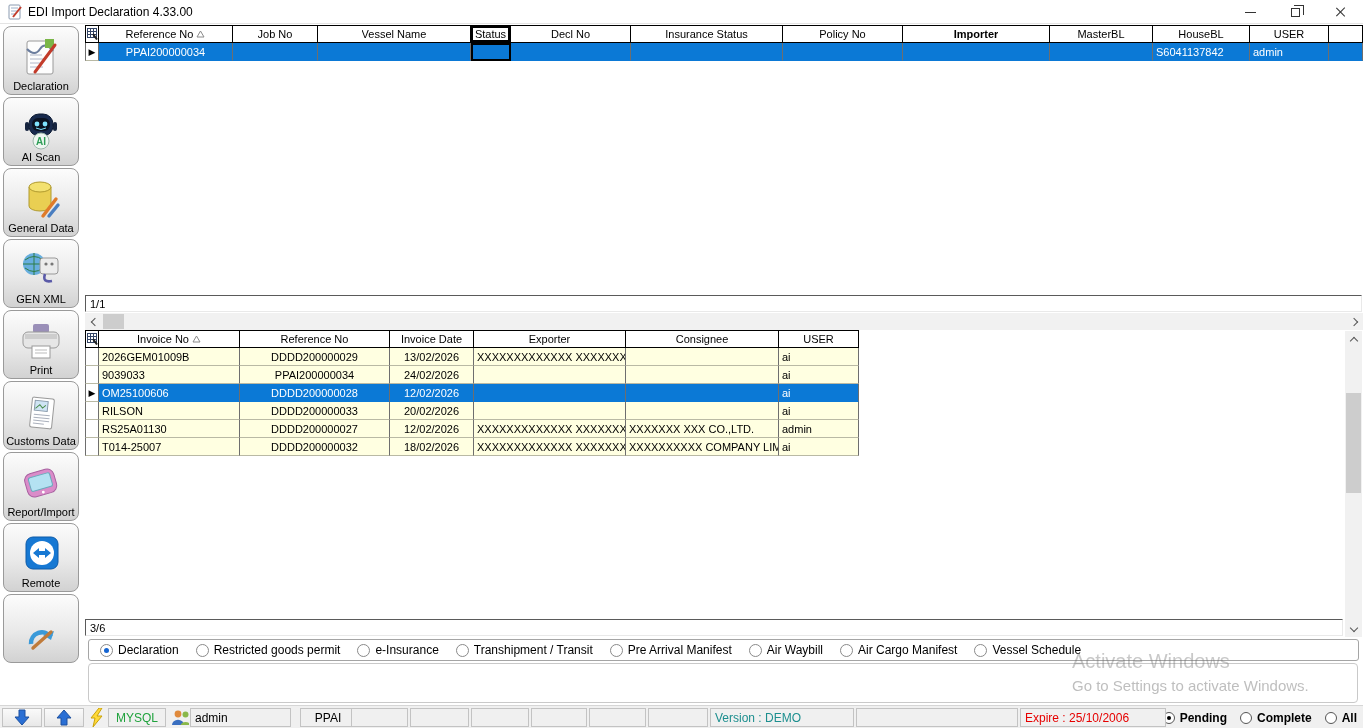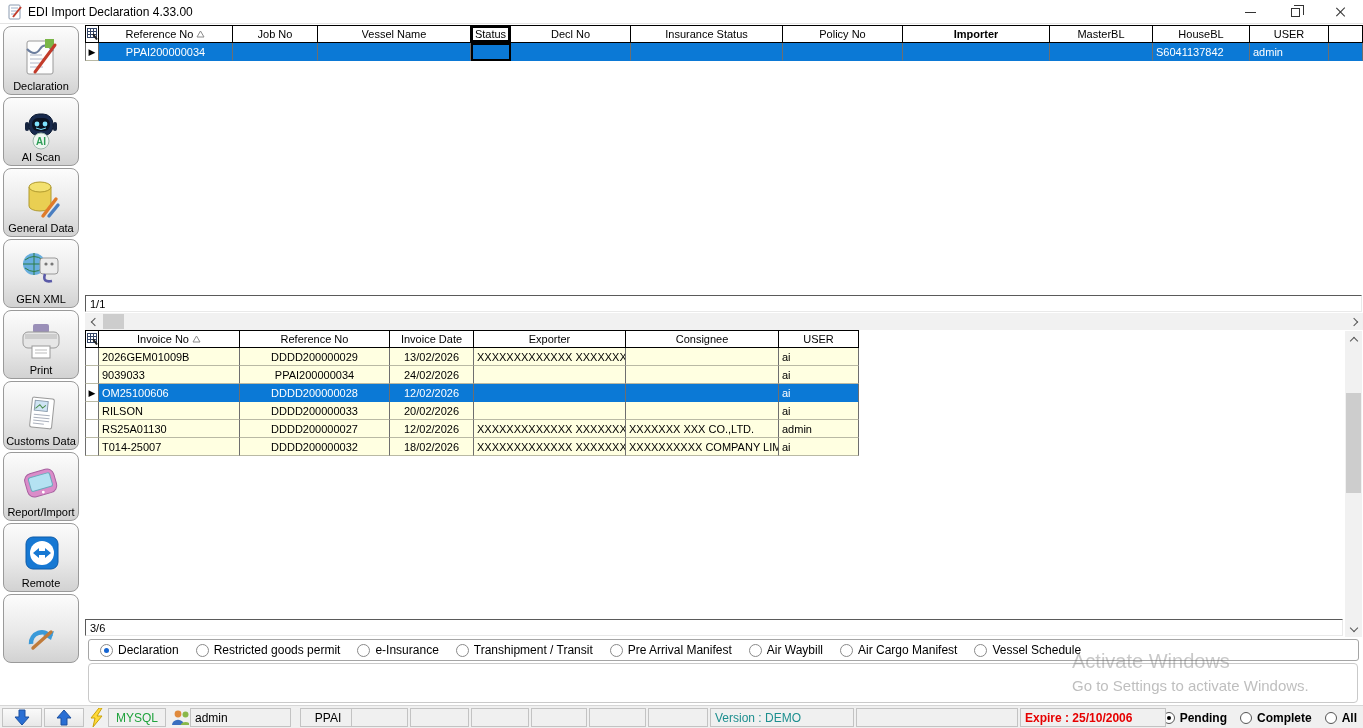--- a/index.html
+++ b/index.html
@@ -501,18 +501,18 @@
       <div class="sseg" style="left: 351px; width: 57px;"></div>
       <div class="sseg" style="left: 410px; width: 59px;"></div>
       <div class="sseg" style="left: 471px; width: 58px;"></div>
       <div class="sseg" style="left: 531px; width: 56px;"></div>
       <div class="sseg" style="left: 589px; width: 57px;"></div>
       <div class="sseg" style="left: 648px; width: 60px;"></div>
       <div class="sseg version" style="left: 710px; width: 144px;">
         <span>Version : DEMO</span>
       </div>
       <div class="sseg" style="left: 856px; width: 162px;"></div>
-      <div class="sseg expire" style="left: 1020px; width: 146px; font-weight: bold;">
+      <div class="sseg expire" style="left: 1020px; width: 146px;">
         <span>Expire : 25/10/2006</span>
       </div>
     </div>
 
 </div>
 
 </body></html>

